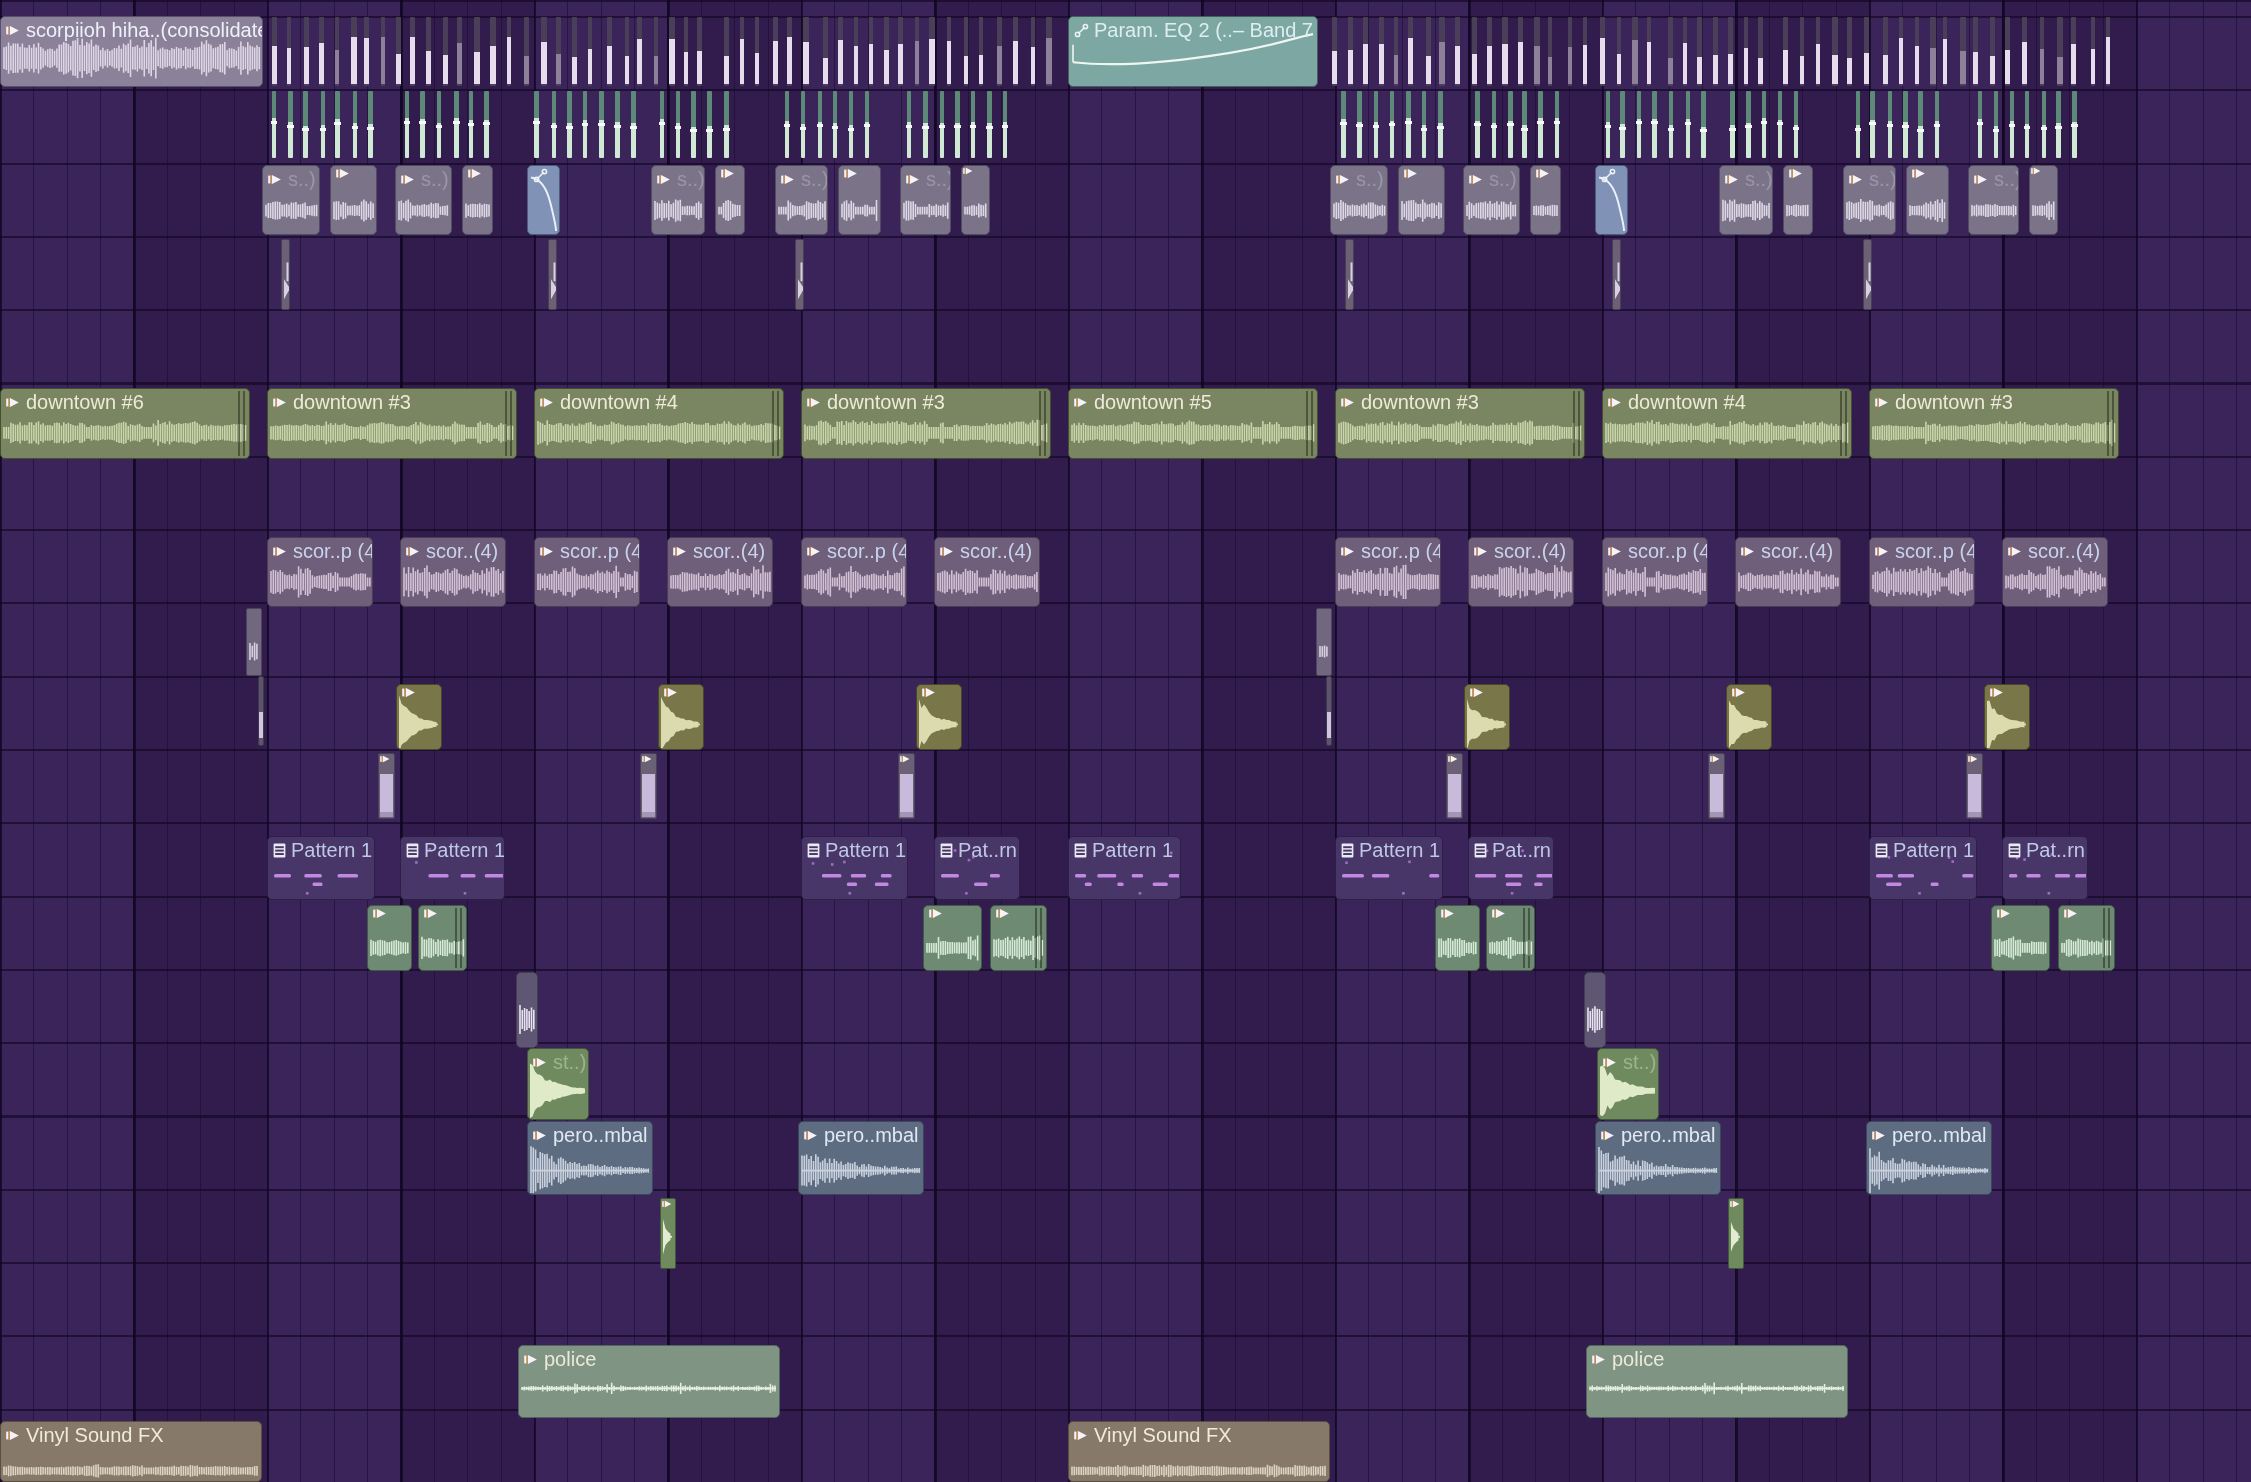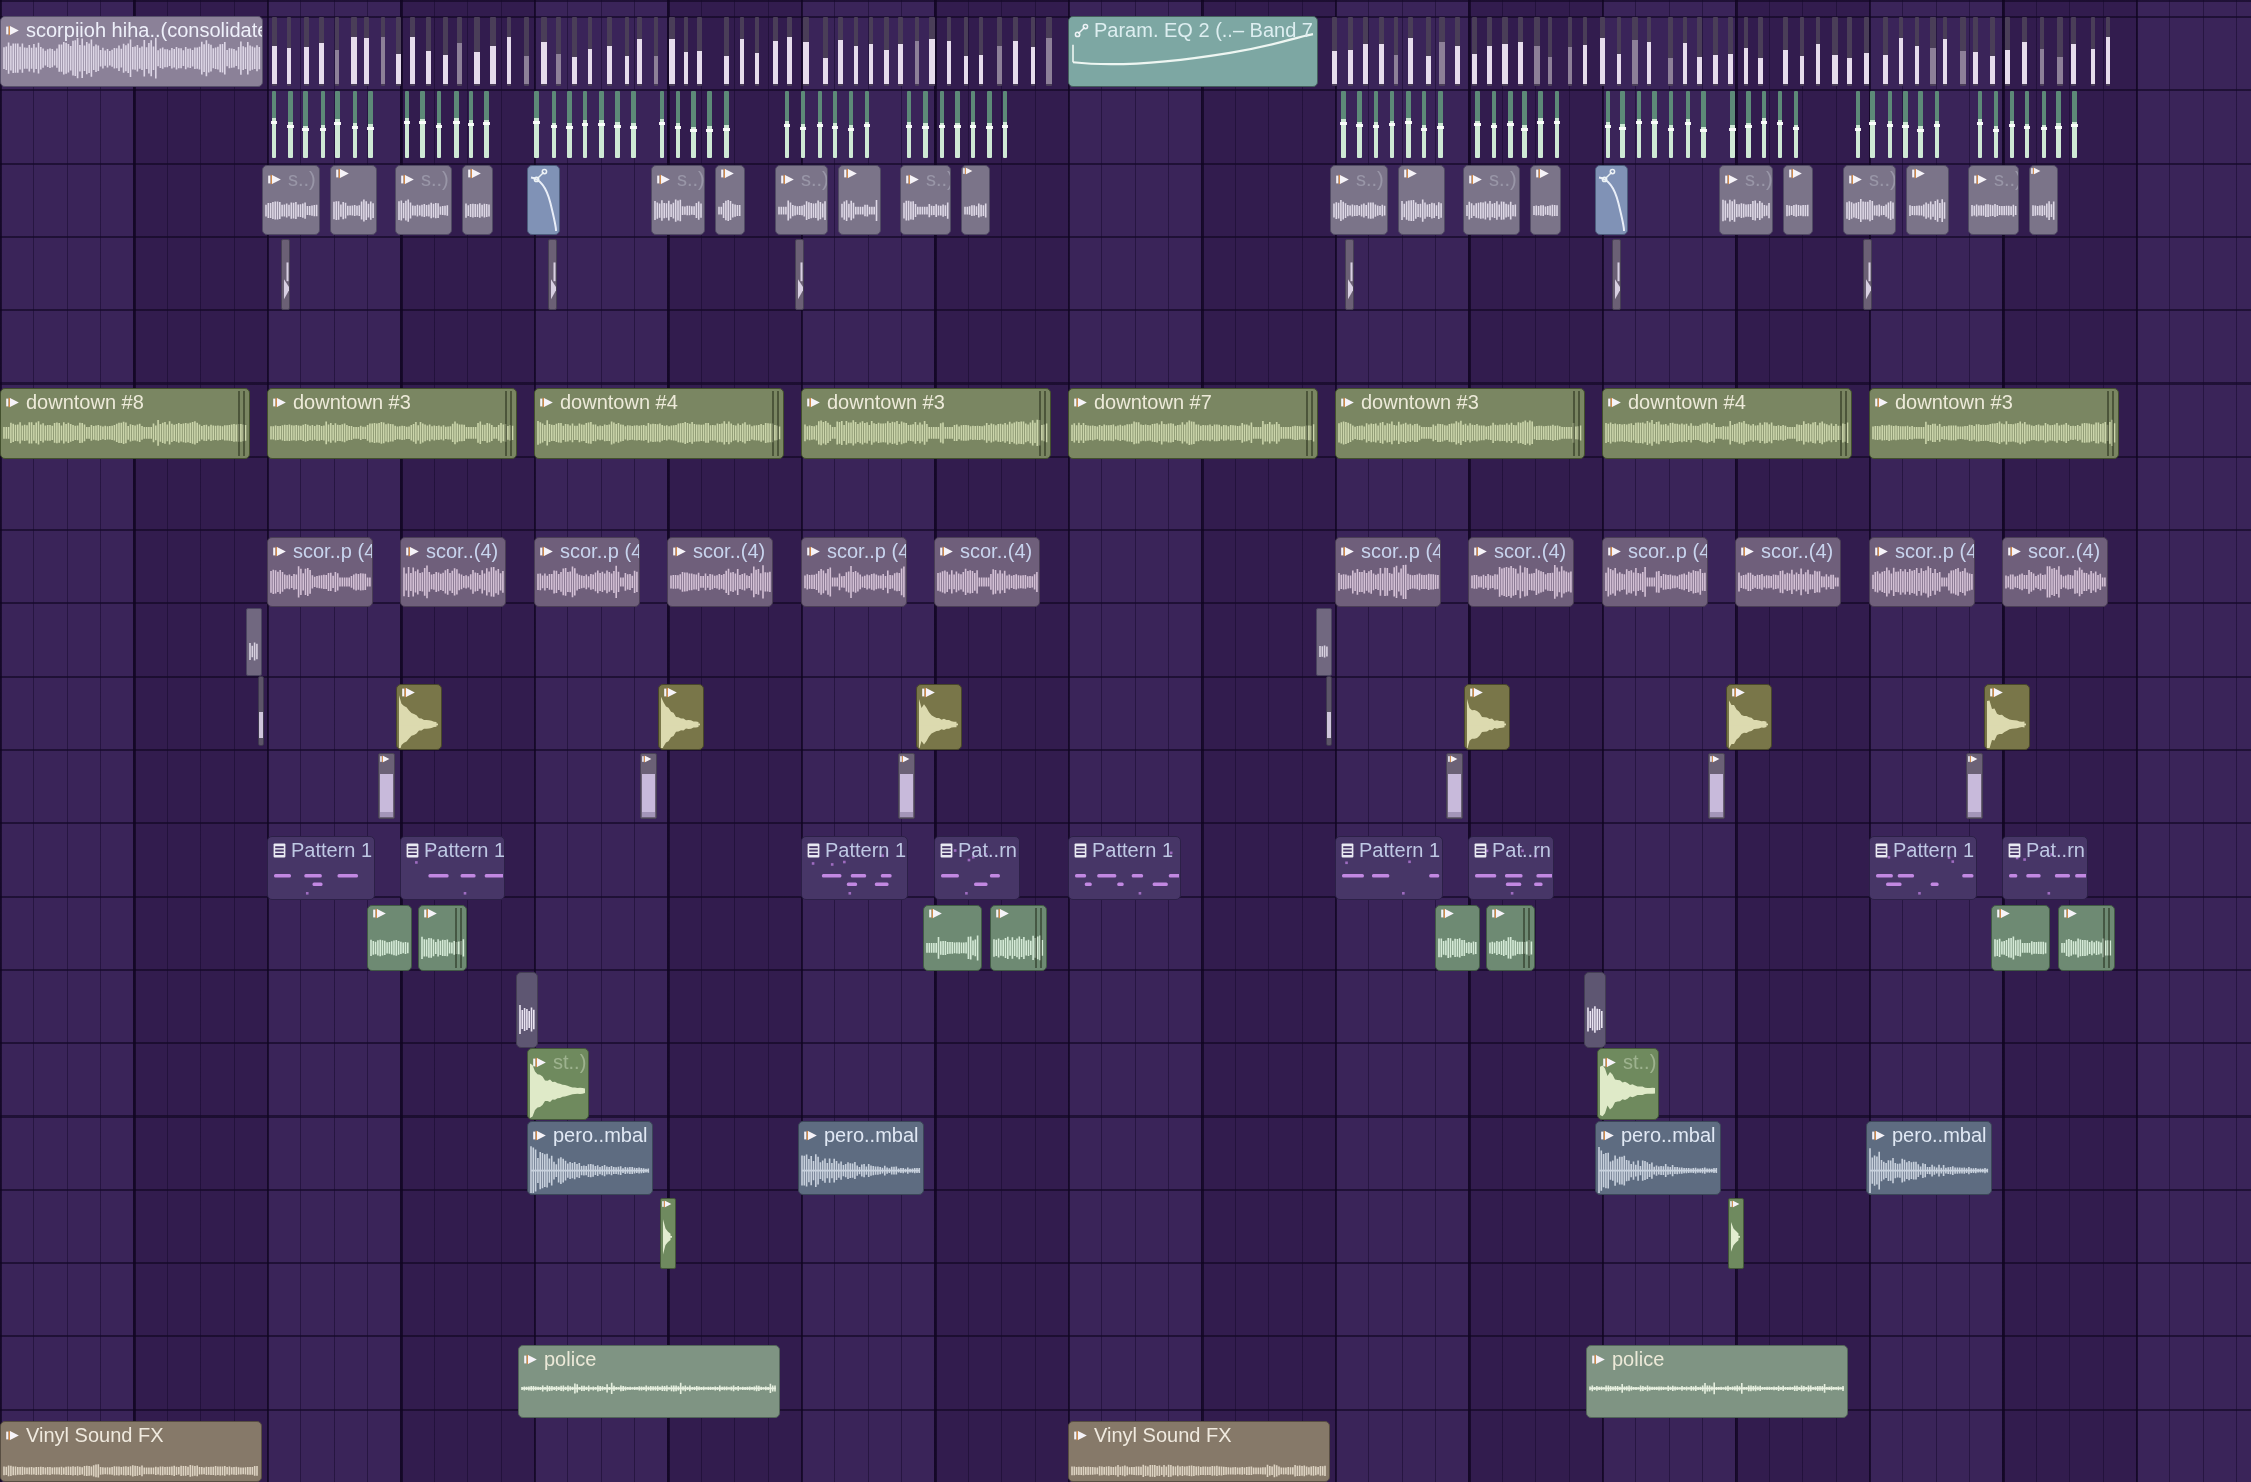--- a/index.html
+++ b/index.html
@@ -416,21 +416,21 @@
     </div>
     <div class="clip" style="left: 0px; top: 388px; width: 250px; height: 71px; background: rgb(122, 134, 98); border-color: rgb(67, 80, 45);">
       <div class="hdr">
         <span class="ic">
           <svg width="15" height="11" viewBox="0 0 15 11">
             <path d="M2.6 0.6 L11.6 5.5 L2.6 10.4 Z" fill="#d18a4a"></path>
             <rect x="0.2" y="1.6" width="2.1" height="7.8" fill="#f5f3f9"></rect>
             <path d="M4 1.1 L12.8 5.5 L4 9.9 Z" fill="#f5f3f9"></path>
           </svg>
         </span>
-        <span style="color: rgb(237, 234, 217);">downtown #8</span>
+        <span style="color: rgb(237, 234, 217);">downtown #6</span>
       </div>
       <svg width="246" height="67" viewBox="0 0 246 67" class="wv">
         <path d="M2.0 37.0V48.8M4.3 37.0V48.8M6.6 37.0V48.8M8.9 32.7V53.1M11.2 33.8V51.9M13.5 34.7V51.0M15.8 34.5V51.3M18.1 32.3V53.5M20.4 35.4V50.4M22.7 34.8V51.0M25.0 35.3V50.4M27.3 32.3V53.5M29.6 32.3V53.5M31.9 35.0V50.8M34.2 32.5V53.3M36.5 31.3V54.5M38.8 34.6V51.1M41.1 33.2V52.5M43.4 35.4V50.4M45.7 35.0V50.8M48.0 35.1V50.7M50.3 35.8V50.0M52.6 33.1V52.7M54.9 32.6V53.2M57.2 33.1V52.7M59.5 35.4V50.4M61.8 32.2V53.5M64.1 34.1V51.6M66.4 32.8V53.0M68.7 33.9V51.8M71.0 34.9V50.9M73.3 35.7V50.0M75.6 35.4V50.3M77.9 32.7V53.1M80.2 32.9V52.8M82.5 34.4V51.3M84.8 37.0V48.8M87.1 37.0V48.8M89.4 35.0V50.8M91.7 35.9V49.8M94.0 35.5V50.2M96.3 35.0V50.7M98.6 35.7V50.1M100.9 36.5V49.3M103.2 35.7V50.1M105.5 36.3V49.5M107.8 36.1V49.6M110.1 35.8V50.0M112.4 35.1V50.6M114.7 33.8V51.9M117.0 32.8V52.9M119.3 32.8V53.0M121.6 31.8V54.0M123.9 32.5V53.3M126.2 35.9V49.8M128.5 34.2V51.6M130.8 35.0V50.8M133.1 35.4V50.4M135.4 34.5V51.2M137.7 33.8V51.9M140.0 36.0V49.7M142.3 37.0V48.8M144.6 37.0V48.8M146.9 37.0V48.8M149.2 37.0V48.8M151.5 33.4V52.3M153.8 35.5V50.2M156.1 29.9V55.8M158.4 33.9V51.8M160.7 32.7V53.1M163.0 31.9V53.8M165.3 34.5V51.3M167.6 31.2V54.6M169.9 33.7V52.1M172.2 34.8V50.9M174.5 34.1V51.7M176.8 33.1V52.7M179.1 34.1V51.6M181.4 33.5V52.3M183.7 33.0V52.8M186.0 33.6V52.2M188.3 32.8V52.9M190.6 32.0V53.7M192.9 31.2V54.5M195.2 32.8V53.0M197.5 34.5V51.3M199.8 36.1V49.6M202.1 35.1V50.7M204.4 34.7V51.1M206.7 36.2V49.6M209.0 34.7V51.0M211.3 35.4V50.3M213.6 35.8V50.0M215.9 35.4V50.4M218.2 35.7V50.1M220.5 36.2V49.6M222.8 35.2V50.5M225.1 35.2V50.5M227.4 35.0V50.8M229.7 34.6V51.1M232.0 34.1V51.7M234.3 34.4V51.4M236.6 33.9V51.8M238.9 34.1V51.7M241.2 34.6V51.2M243.5 35.0V50.7" fill="none" stroke="#cbd5ab" stroke-width="1.6"></path>
       </svg>
       <div class="sliv"></div>
     </div>
     <div class="clip" style="left: 267px; top: 388px; width: 250px; height: 71px; background: rgb(122, 134, 98); border-color: rgb(67, 80, 45);">
       <div class="hdr">
         <span class="ic">
           <svg width="15" height="11" viewBox="0 0 15 11">
@@ -480,21 +480,21 @@
     </div>
     <div class="clip" style="left: 1068px; top: 388px; width: 250px; height: 71px; background: rgb(122, 134, 98); border-color: rgb(67, 80, 45);">
       <div class="hdr">
         <span class="ic">
           <svg width="15" height="11" viewBox="0 0 15 11">
             <path d="M2.6 0.6 L11.6 5.5 L2.6 10.4 Z" fill="#d18a4a"></path>
             <rect x="0.2" y="1.6" width="2.1" height="7.8" fill="#f5f3f9"></rect>
             <path d="M4 1.1 L12.8 5.5 L4 9.9 Z" fill="#f5f3f9"></path>
           </svg>
         </span>
-        <span style="color: rgb(237, 234, 217);">downtown #7</span>
+        <span style="color: rgb(237, 234, 217);">downtown #5</span>
       </div>
       <svg width="246" height="67" viewBox="0 0 246 67" class="wv">
         <path d="M2.0 34.8V50.9M4.3 33.2V52.6M6.6 35.3V50.5M8.9 32.8V53.0M11.2 35.1V50.6M13.5 32.9V52.9M15.8 35.1V50.7M18.1 35.4V50.4M20.4 35.8V49.9M22.7 35.4V50.4M25.0 35.9V49.8M27.3 36.4V49.3M29.6 34.9V50.8M31.9 35.9V49.9M34.2 34.5V51.3M36.5 35.3V50.5M38.8 35.2V50.6M41.1 35.0V50.7M43.4 34.6V51.2M45.7 36.2V49.6M48.0 35.4V50.3M50.3 34.8V51.0M52.6 35.7V50.1M54.9 35.2V50.5M57.2 34.3V51.5M59.5 34.2V51.6M61.8 33.7V52.0M64.1 31.4V54.3M66.4 32.3V53.4M68.7 32.3V53.4M71.0 34.5V51.2M73.3 35.1V50.7M75.6 34.5V51.3M77.9 35.0V50.7M80.2 35.2V50.5M82.5 34.1V51.7M84.8 33.8V52.0M87.1 33.2V52.5M89.4 34.6V51.1M91.7 31.2V54.6M94.0 34.1V51.6M96.3 34.3V51.5M98.6 33.4V52.4M100.9 33.2V52.5M103.2 33.8V51.9M105.5 35.7V50.1M107.8 35.1V50.7M110.1 34.7V51.0M112.4 32.3V53.4M114.7 34.4V51.4M117.0 32.3V53.4M119.3 30.6V55.1M121.6 31.4V54.4M123.9 31.8V53.9M126.2 34.4V51.3M128.5 34.5V51.2M130.8 35.7V50.0M133.1 34.9V50.8M135.4 35.3V50.5M137.7 35.3V50.5M140.0 34.6V51.2M142.3 36.0V49.8M144.6 34.6V51.2M146.9 34.5V51.3M149.2 34.8V50.9M151.5 36.3V49.5M153.8 35.0V50.8M156.1 35.3V50.5M158.4 36.2V49.5M160.7 35.0V50.7M163.0 35.2V50.6M165.3 35.4V50.3M167.6 35.9V49.9M169.9 35.7V50.1M172.2 33.0V52.8M174.5 34.4V51.4M176.8 34.4V51.3M179.1 35.5V50.2M181.4 32.6V53.1M183.7 37.0V48.8M186.0 37.0V48.8M188.3 37.0V48.8M190.6 37.0V48.8M192.9 31.1V54.6M195.2 34.2V51.6M197.5 34.1V51.6M199.8 32.1V53.6M202.1 34.5V51.2M204.4 34.2V51.6M206.7 32.0V53.8M209.0 34.1V51.6M211.3 37.0V48.8M213.6 37.0V48.8M215.9 37.0V48.8M218.2 37.0V48.8M220.5 37.0V48.8M222.8 36.2V49.6M225.1 35.8V50.0M227.4 35.9V49.9M229.7 36.2V49.6M232.0 36.4V49.3M234.3 36.3V49.4M236.6 35.6V50.1M238.9 35.5V50.2M241.2 35.7V50.1M243.5 34.2V51.5" fill="none" stroke="#cbd5ab" stroke-width="1.6"></path>
       </svg>
       <div class="sliv"></div>
     </div>
     <div class="clip" style="left: 1335px; top: 388px; width: 250px; height: 71px; background: rgb(122, 134, 98); border-color: rgb(67, 80, 45);">
       <div class="hdr">
         <span class="ic">
           <svg width="15" height="11" viewBox="0 0 15 11">

